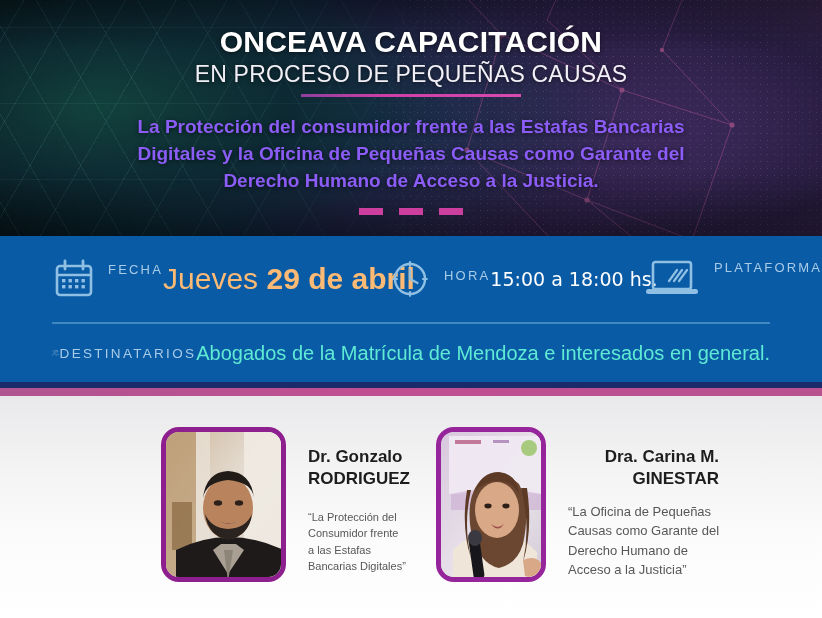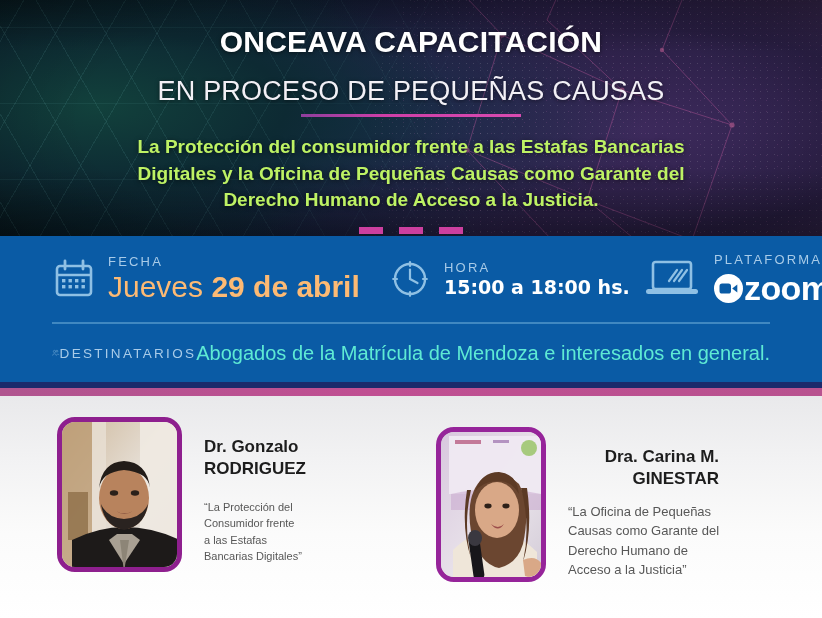--- a/index.html
+++ b/index.html
@@ -74,38 +74,38 @@
     color:#ffffff;
     font-size:30px;
     font-weight:bold;
     letter-spacing:.2px;
     line-height:1.05;
     text-align:center;
     text-shadow:0 1px 4px rgba(0,0,0,.55);
   }
   .title-sub {
     color:#f2f0f6;
-    font-size:27px;
+    font-size:23px;
     font-weight:normal;
     letter-spacing:.2px;
     line-height:1.15;
-    margin-top:18px;
+    margin-top:3px;
     text-align:center;
     text-shadow:0 1px 4px rgba(0,0,0,.55);
   }
   .title-rule {
     width:220px; height:3px;
     margin-top:7px;
     background:linear-gradient(to right,#8f3f9e 0%, #cf3fa8 38%, #d84bb0 100%);
   }
   .headline {
     margin-top:17px;
     width:620px;
     text-align:center;
-    color:#bef264;
+    color:#8b5cf6;
     font-size:19px;
     font-weight:bold;
     line-height:1.42;
     text-shadow:0 1px 5px rgba(0,0,0,.6);
   }
   .dashes {
     margin-top:13px;
     display:flex; gap:16px;
   }
   .dashes span { display:block; width:24px; height:7px; background:#cc3f9f; }
@@ -135,24 +135,24 @@
     letter-spacing:2.2px;
     font-weight:normal;
     line-height:1;
     margin-bottom:3px;
   }
   .val-date {
     color:#fdba74; font-size:30px; line-height:1.05; white-space:nowrap;
   }
   .val-date b { font-weight:bold; }
   .val-time {
-    color:#ffffff; font-size:19px; font-weight:bold; line-height:1.1; white-space:nowrap;
+    color:#ffffff; font-size:19px; font-weight:normal; line-height:1.1; white-space:nowrap;
     font-family:"DejaVu Sans", sans-serif;
   }
-  .txtcol { display:flex; flex-direction:column; justify-content:center; margin-left:14px; }
+  .txtcol { display:flex; flex-direction:row; justify-content:center; margin-left:14px; }
 
   .zoom-logo { display:flex; align-items:center; margin-top:2px; }
   .zoom-mark {
     width:29px; height:29px; border-radius:50%;
     background:#ffffff;
     display:flex; align-items:center; justify-content:center;
     margin-right:1px;
   }
   .zoom-word {
     color:#ffffff; font-size:34px; font-weight:bold; letter-spacing:-.6px;
@@ -181,21 +181,21 @@
   
   .speakers {
     position:relative;
     width:822px; height:222px;
     background:linear-gradient(to bottom,#e9e9eb 0%, #f2f2f3 28%, #fbfbfb 62%, #ffffff 100%);
     display:flex;
   }
   .spk {
     display:flex; align-items:flex-start;
   }
-  .spk-a { width:410px; padding:21px 0 0 57px; }
+  .spk-a { width:410px; padding:31px 0 0 57px;justify-content:flex-end; }
   .spk-b { width:412px; padding:31px 0 0 26px; }
 
   .photo {
     width:125px; height:155px;
     border:5px solid #8e1f8e;
     border-radius:18px;
     overflow:hidden;
     flex:none;
     background:#cfcfcf;
     position:relative;

